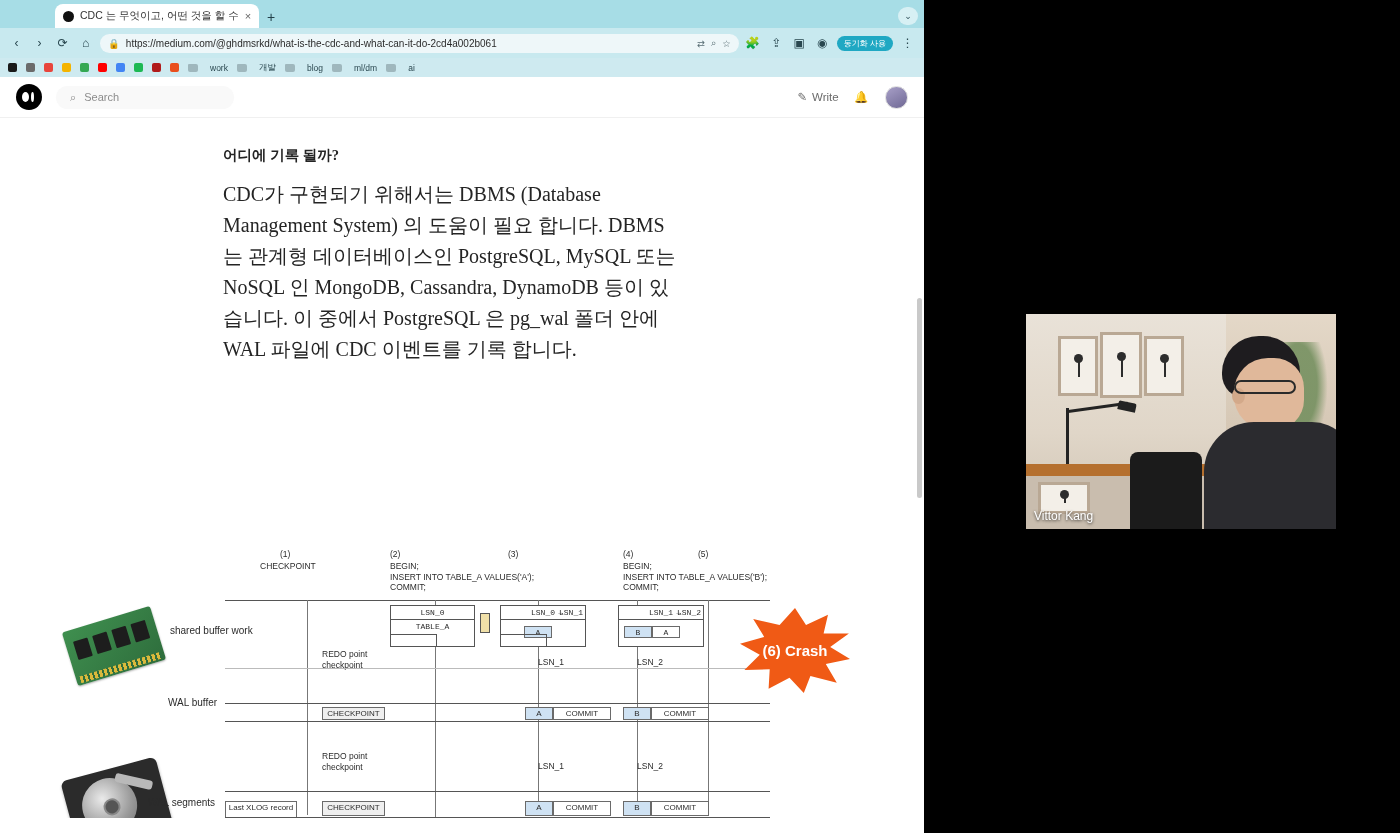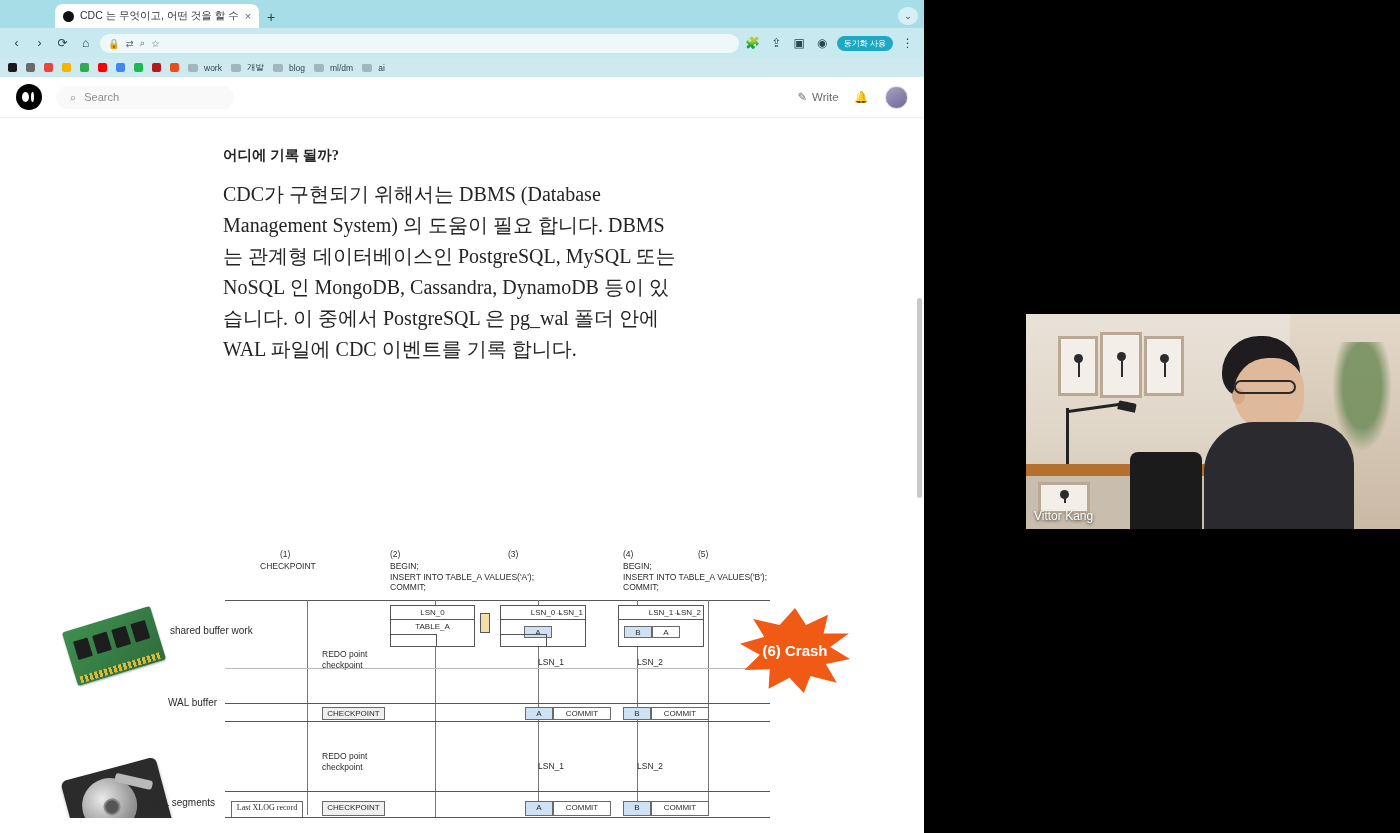--- a/index.html
+++ b/index.html
@@ -140,21 +140,21 @@
   .bookmarks {
     height: 19px;
     background: #ceeaf0;
     display: flex;
     align-items: center;
     gap: 9px;
     padding: 0 8px;
     font-size: 8.5px;
     color: #2b4850;
   }
-  .bm { display: flex; align-items: center; gap: 6px; white-space: nowrap; }
+  .bm { display: flex; align-items: center; gap: 12px; white-space: nowrap; }
   .bm .sq { width: 9px; height: 9px; border-radius: 2px; display: inline-block; }
   .bm .fold { width: 10px; height: 8px; border-radius: 1px 2px 2px 2px; background: #9fb7bd; display:inline-block; }
 
   
   .m-header {
     height: 40px;
     background: #fff;
     border-bottom: 1px solid #f0f0f0;
     display: flex;
     align-items: center;
@@ -284,20 +284,21 @@
     line-height: 11px;
     background: #fff;
   }
   .diagram .cell.blue { background: #cfe2f3; }
   .diagram .cell.grey { background: #efefef; }
   .diagram .tablebox {
     position: absolute;
     border: 1px solid #555;
     box-sizing: border-box;
     background: #fff;
+    font-family: Liberation Mono, monospace;
   }
   .diagram .tablebox .t1 {
     border-bottom: 1px solid #555;
     text-align: center;
     font-size: 8px;
     line-height: 13px;
   }
   .diagram .tablebox .t2 {
     text-align: center;
     font-size: 8px;
@@ -377,21 +378,21 @@
     color: #fff;
     font-size: 15px;
     font-weight: bold;
   }
 
   
   .video {
     position: absolute;
     left: 1026px;
     top: 314px;
-    width: 374px;
+    width: 310px;
     height: 215px;
     overflow: hidden;
     background: #cdbfb2;
   }
   .v-wall {
     position: absolute;
     inset: 0;
     background: linear-gradient(180deg, #e9e2d8 0%, #e0d6c8 55%, #cfc3b3 100%);
   }
   .v-right-shelf {
@@ -532,20 +533,21 @@
       <div class="tabstrip-right">⌄</div>
     </div>
 
     <div class="toolbar">
       <span class="tb-icon">‹</span>
       <span class="tb-icon">›</span>
       <span class="tb-icon">⟳</span>
       <span class="tb-icon">⌂</span>
       <div class="omnibox">
         <span class="om-ic">🔒</span>
+        <span class="url">https://medium.com/@ghdmsrkd/what-is-the-cdc-and-what-can-it-do-2cd4a002b061</span>
         <span class="om-ic">⇄</span>
         <span class="om-ic">⌕</span>
         <span class="om-ic">☆</span>
       </div>
       <span class="tb-icon">🧩</span>
       <span class="tb-icon">⇪</span>
       <span class="tb-icon">▣</span>
       <span class="tb-icon">◉</span>
       <span class="profile-pill">동기화 사용</span>
       <span class="tb-icon">⋮</span>
@@ -713,21 +715,21 @@
         <div class="cell" style="left:591px; top:174px; width:58px; height:13px;">COMMIT</div>
         <div class="hline" style="left:165px; top:188px; width:545px;"></div>
 
         <div class="lbl" style="left:262px; top:218px;">REDO point
 checkpoint</div>
         <div class="lbl" style="left:478px; top:228px;">LSN_1</div>
         <div class="lbl" style="left:577px; top:228px;">LSN_2</div>
 
         <div class="lbl" style="left:88px; top:264px; font-size:10px;">WAL segments</div>
         <div class="hline" style="left:165px; top:258px; width:545px;"></div>
-        <div class="cell" style="left:171px; top:268px; width:72px; height:23px;font-family:Liberation Serif, serif;">Last XLOG record</div>
+        <div class="cell" style="left:165px; top:268px; width:72px; height:23px;">Last XLOG record</div>
         <div class="cell grey" style="left:262px; top:268px; width:63px; height:15px;">CHECKPOINT</div>
         <div class="cell blue" style="left:465px; top:268px; width:28px; height:15px;">A</div>
         <div class="cell" style="left:493px; top:268px; width:58px; height:15px;">COMMIT</div>
         <div class="cell blue" style="left:563px; top:268px; width:28px; height:15px;">B</div>
         <div class="cell" style="left:591px; top:268px; width:58px; height:15px;">COMMIT</div>
         <div class="hline" style="left:165px; top:284px; width:545px;"></div>
 
         <div class="crash">
           <div class="star"></div>
           <div class="ctext">(6) Crash</div>

